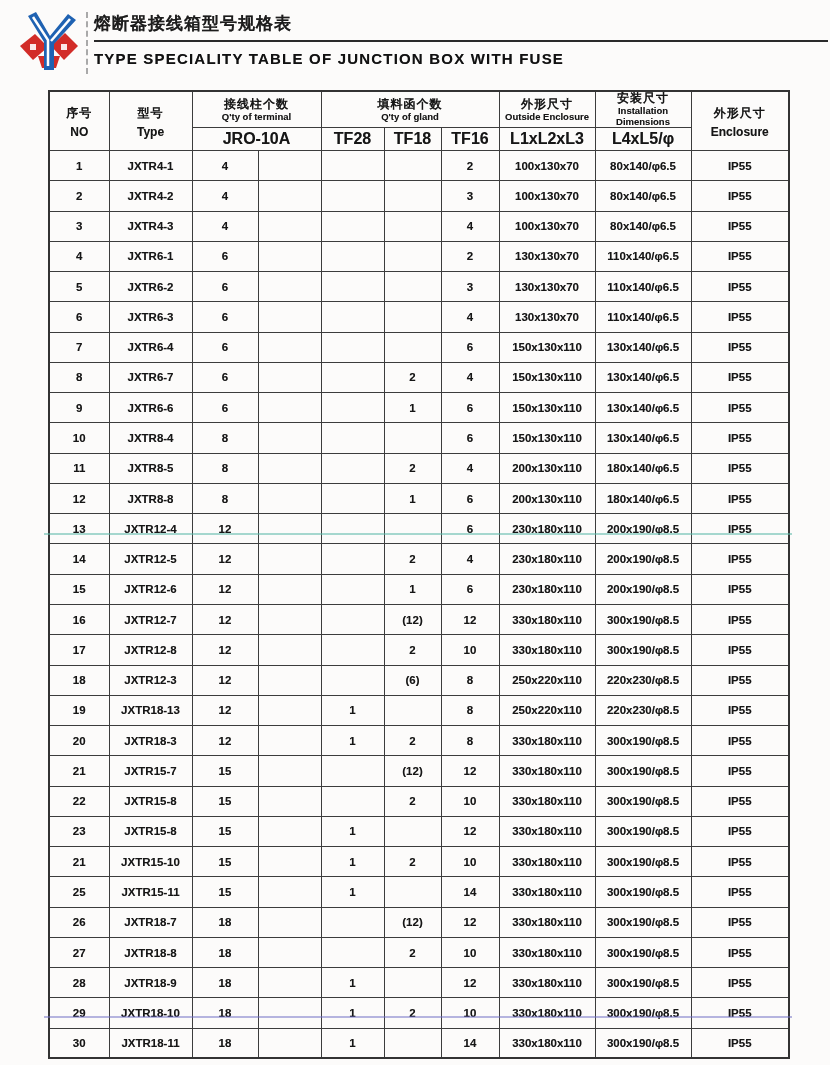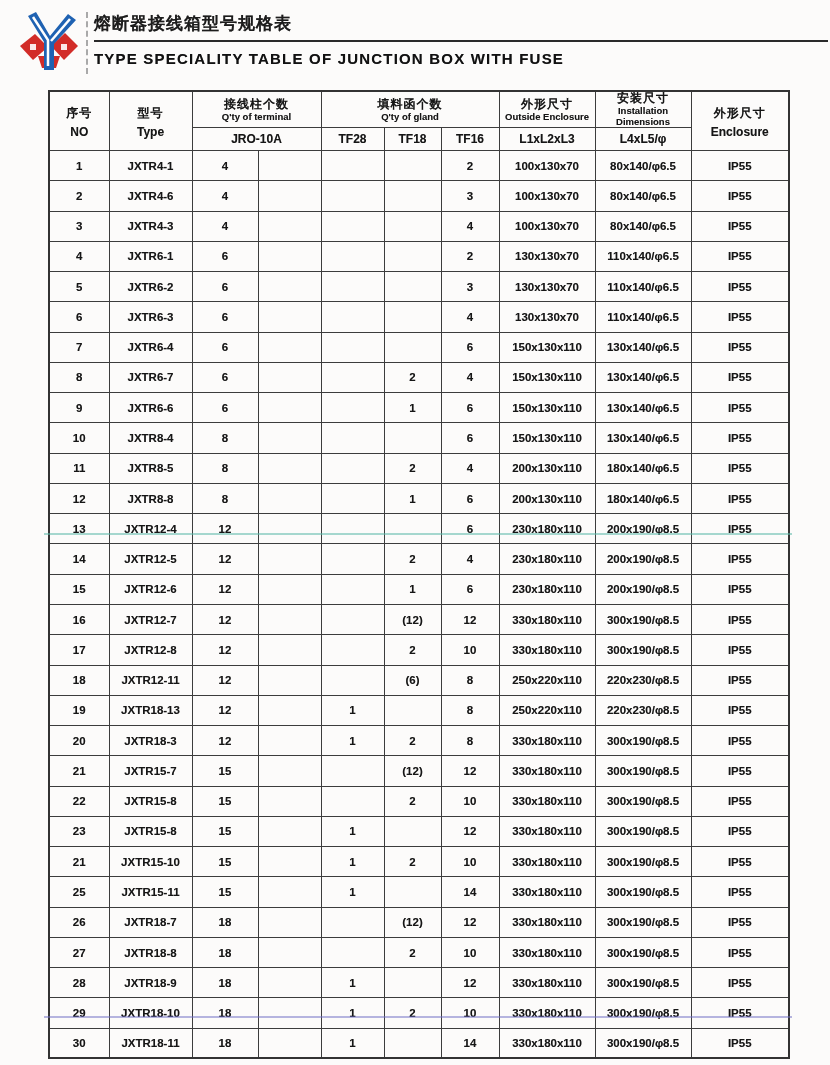--- a/index.html
+++ b/index.html
@@ -33,21 +33,21 @@
   }
   .spec-table th,.spec-table td{
     border:1px solid #3c3c3c;
     text-align:center;vertical-align:middle;
     padding:0 2px;
     font-weight:700;
     text-shadow:0 0 .4px rgba(20,20,20,.4);
   }
   .spec-table{border:2px solid #333;}
   .spec-table thead tr.h1 th{height:25px;}
-  .spec-table thead tr.h2 th{height:22px;font-size:12px;}
+  .spec-table thead tr.h2 th{height:22px;font-size:16px;}
   .spec-table tbody tr{height:30.27px;}
   .spec-table tbody td{font-size:11.5px;}
   th .zh{display:block;font-size:12px;line-height:13px;letter-spacing:1px;}
   th .en{display:block;font-size:9.5px;line-height:11px;letter-spacing:0;}
   th.tall .zh{margin-top:2px;margin-bottom:7px;}
   th.tall .en{font-size:12px;}
   
   .artifact{position:absolute;left:44px;width:748px;height:2px;pointer-events:none;}
   .artifact.teal{top:533px;background:rgba(92,185,170,.55);}
   .artifact.violet{top:1016px;background:rgba(110,110,195,.5);}
@@ -142,21 +142,21 @@
         <td></td>
         <td></td>
         <td></td>
         <td>2</td>
         <td>100x130x70</td>
         <td>80x140/φ6.5</td>
         <td>IP55</td>
       </tr>
       <tr>
         <td>2</td>
-        <td>JXTR4-6</td>
+        <td>JXTR4-2</td>
         <td>4</td>
         <td></td>
         <td></td>
         <td></td>
         <td>3</td>
         <td>100x130x70</td>
         <td>80x140/φ6.5</td>
         <td>IP55</td>
       </tr>
       <tr>
@@ -334,21 +334,21 @@
         <td></td>
         <td></td>
         <td>2</td>
         <td>10</td>
         <td>330x180x110</td>
         <td>300x190/φ8.5</td>
         <td>IP55</td>
       </tr>
       <tr>
         <td>18</td>
-        <td>JXTR12-11</td>
+        <td>JXTR12-3</td>
         <td>12</td>
         <td></td>
         <td></td>
         <td>(6)</td>
         <td>8</td>
         <td>250x220x110</td>
         <td>220x230/φ8.5</td>
         <td>IP55</td>
       </tr>
       <tr>

